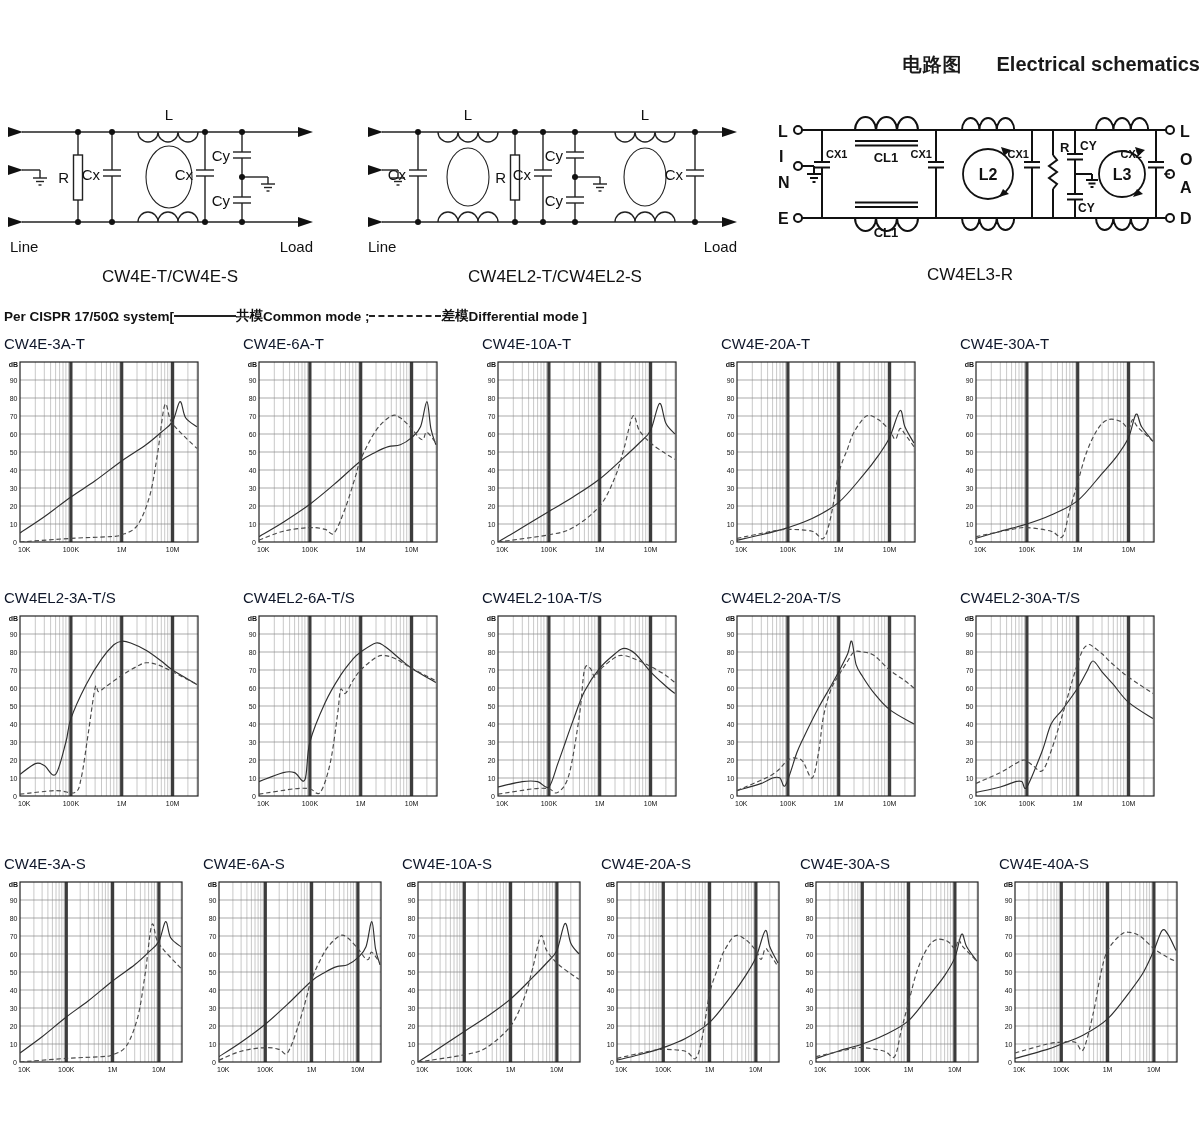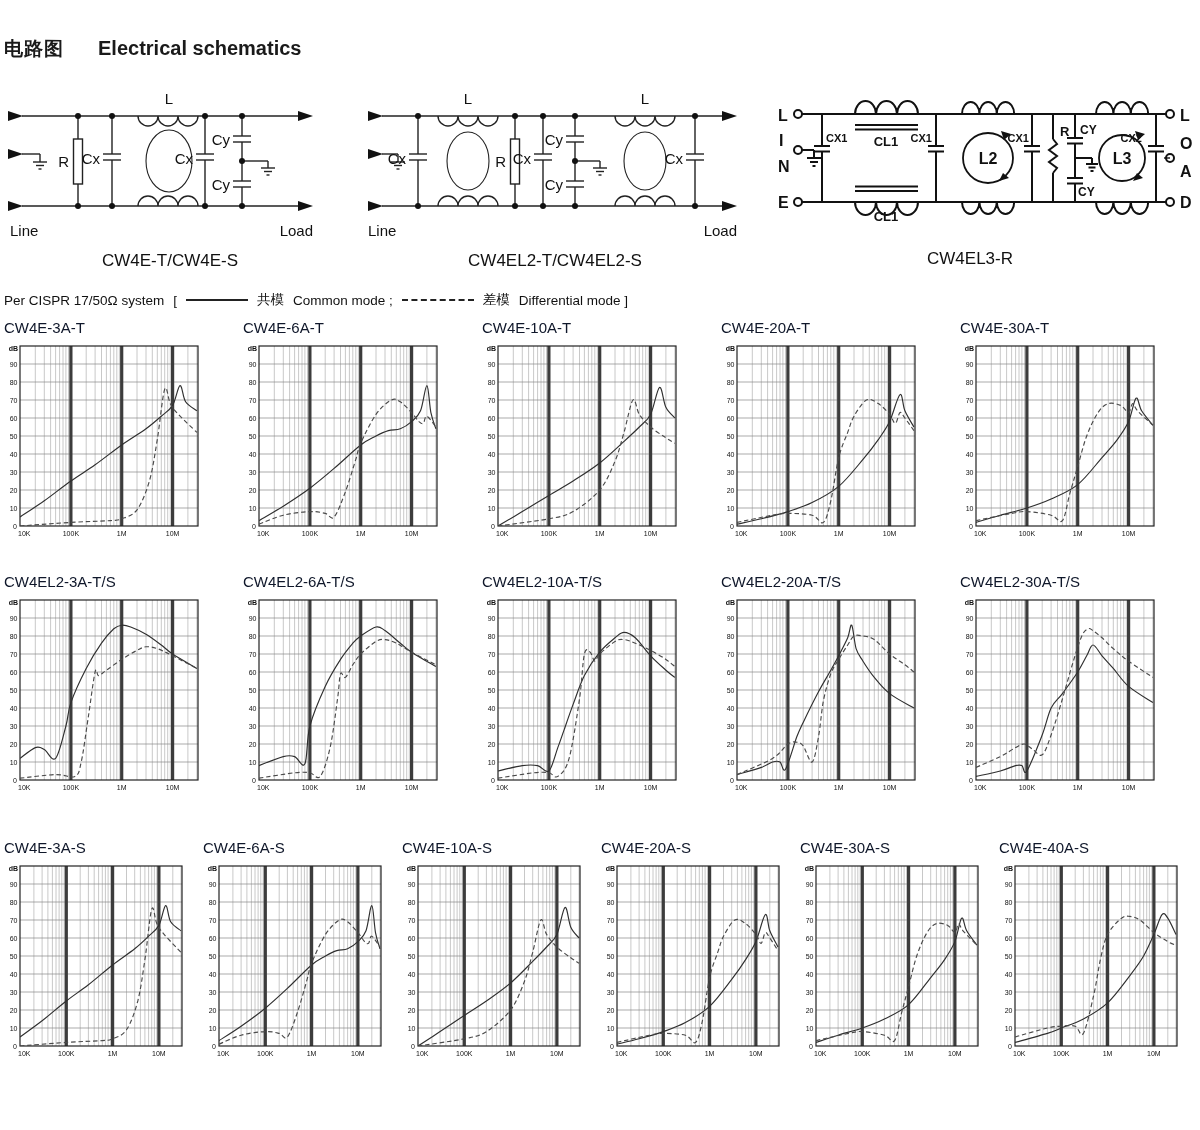--- a/index.html
+++ b/index.html
@@ -1,26 +1,26 @@
 <!DOCTYPE html>
 <html><head>
 <meta charset="utf-8">
 <style>
   html,body{margin:0;padding:0;background:#fff;}
   .page{width:1200px;height:1130px;background:#fff;position:relative;overflow:hidden;
         font-family:"Liberation Sans",sans-serif;color:#1a1a1a;}
   .sec-header{display:flex;align-items:baseline;gap:34px;padding:0 0 0 4px;}
   .sec-header .zh{font-size:19px;font-weight:bold;letter-spacing:1px;}
   .sec-header .en{font-size:20px;font-weight:700;}
-  #sec1{padding-top:36px;}
+  #sec1{padding-top:52px;justify-content:flex-end;}
   #sec2{padding-top:18px;}
   .schematics-row{display:flex;align-items:flex-start;margin-top:22px;}
   .schematic{position:relative;}
   .schematic svg{display:block;}
-  .legend-row{display:flex;align-items:center;gap:9px;font-size:13.5px;margin:7px 0 0 4px;color:#111;}
+  .legend-row{display:flex;align-items:center;font-size:13.5px;margin:7px 0 0 4px;color:#111;font-weight:bold;}
   .legend-line{display:inline-block;width:62px;border-top:2px solid #222;}
   .legend-line.dashed{border-top:2px dashed #222;width:72px;}
   .chart-row{display:flex;margin-top:10px;padding-left:4px;}
   .chart-row.gap{margin-top:30px;}
   .chart-cell{width:239px;}
   .chart-cell.small{width:199px;margin-top:12px;}
   .chart-title{font-size:15px;color:#0f172a;margin:0 0 1px 0;white-space:nowrap;}
   text{font-family:"Liberation Sans",sans-serif;}
 </style>
 </head>

